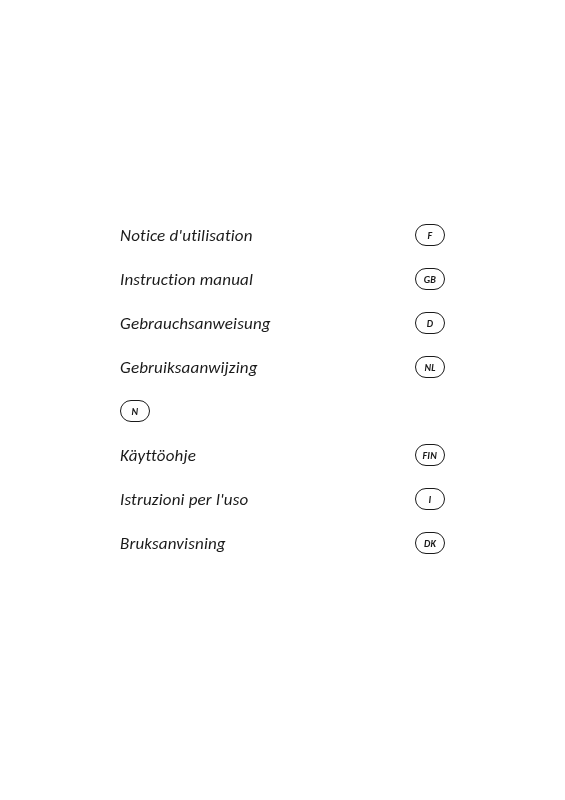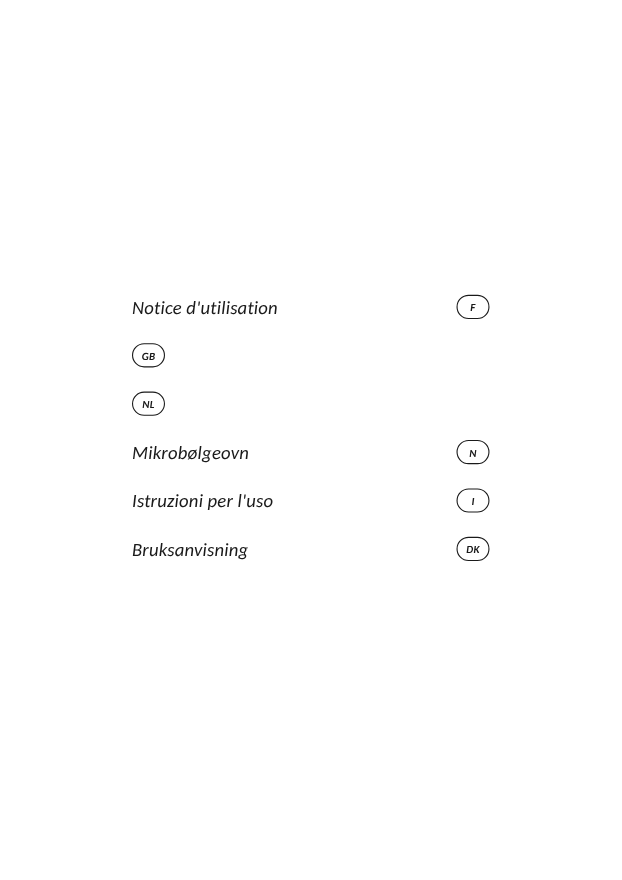--- a/index.html
+++ b/index.html
@@ -61,28 +61,37 @@
   </style>
 </head>
 <body>
 
 <div class="page">
 <div class="menu-item">
       <span class="menu-label">Notice d'utilisation</span>
       <span class="lang-badge">F</span>
     </div>
     <div class="menu-item">
+      <span class="menu-label">Instruction manual</span>
       <span class="lang-badge">GB</span>
     </div>
     <div class="menu-item">
+      <span class="menu-label">Gebrauchsanweisung</span>
+      <span class="lang-badge">D</span>
+    </div>
+    <div class="menu-item">
+      <span class="menu-label">Gebruiksaanwijzing</span>
       <span class="lang-badge">NL</span>
     </div>
     <div class="menu-item">
-      <span class="menu-label">Mikrobølgeovn</span>
       <span class="lang-badge">N</span>
+    </div>
+    <div class="menu-item">
+      <span class="menu-label">Käyttöohje</span>
+      <span class="lang-badge">FIN</span>
     </div>
     <div class="menu-item">
       <span class="menu-label">Istruzioni per l'uso</span>
       <span class="lang-badge">I</span>
     </div>
     <div class="menu-item">
       <span class="menu-label">Bruksanvisning</span>
       <span class="lang-badge">DK</span>
     </div>
   </div>

